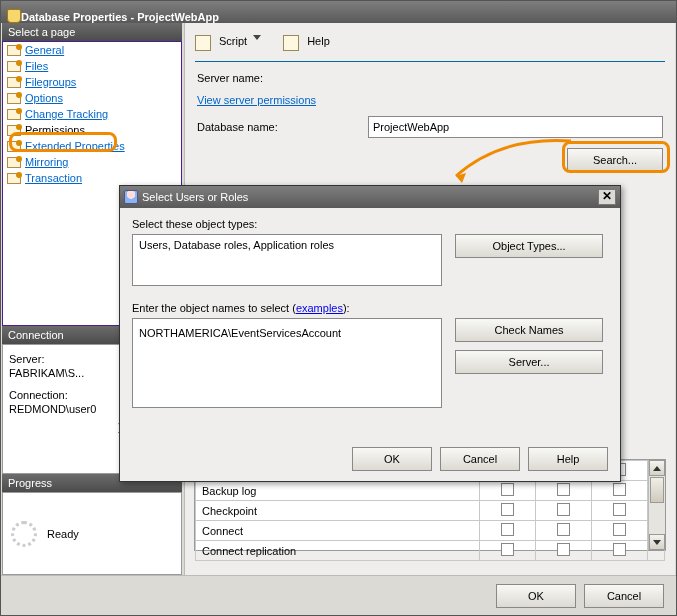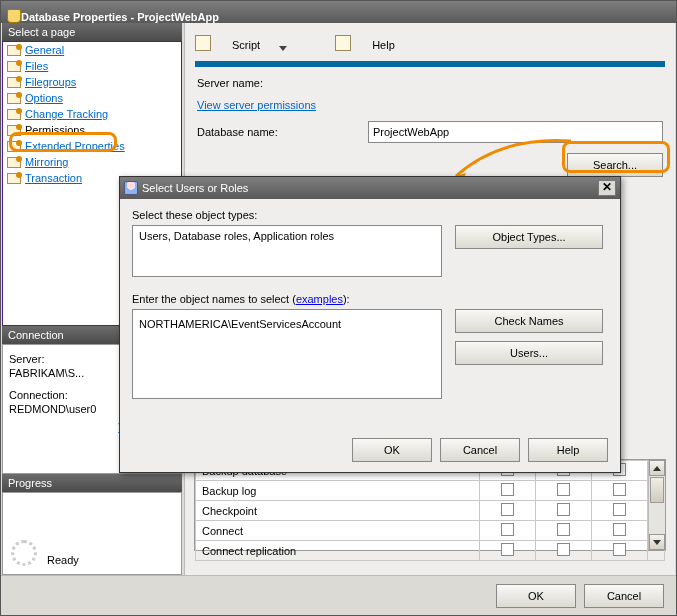--- a/index.html
+++ b/index.html
@@ -16,25 +16,25 @@
 .page-item .sq { width: 14px; height: 11px; border: 1px solid #b68a3c; background: #fdf3d6; position: relative; }
 .page-item .sq::after { content: ""; position: absolute; right: -2px; top: -2px; width: 6px; height: 6px; background: #d88a00; border-radius: 50%; }
 .page-item a { color: #0066cc; text-decoration: underline; }
 .page-item .plain { color: #000; }
 .highlight-box { position: absolute; border: 3px solid #f08a00; border-radius: 8px; pointer-events: none; }
 
 .conn-box { background: #fff; border: 1px solid #9a9a9a; padding: 6px 6px 2px 6px; display: flex; flex-direction: column; gap: 2px; height: 130px; }
 .conn-box .lbl { margin-top: 2px; }
 .conn-box a { color: #0066cc; text-decoration: underline; text-align: right; display: block; margin-top: 4px; }
 
-.progress-box { background: #fff; border: 1px solid #9a9a9a; padding: 8px; display: flex; align-items: flex-end; gap: 10px; flex: 1; }
+.progress-box { background: #fff; border: 1px solid #9a9a9a; padding: 8px; display: flex; align-items: center; gap: 10px; flex: 1; }
 .spinner { width: 26px; height: 26px; border: 3px dotted #ccc; border-radius: 50%; }
 
 .content { position: absolute; left: 183px; top: 22px; right: 1px; bottom: 40px; background: #efeeec; border-left: 1px solid #bbb; padding: 8px 10px; }
-.toolbar { display: flex; align-items: flex-end; gap: 21px; padding: 4px 0 10px 0; border-bottom: 6px solid #0369a1; }
+.toolbar { display: flex; align-items: flex-start; gap: 8px; padding: 4px 0 10px 0; border-bottom: 1px solid #0369a1; }
 .toolbar .t-icon { width: 16px; height: 16px; border: 1px solid #9a8a5a; background: #fff8e0; }
 .toolbar .drop { width: 0; height: 0; border-left: 4px solid transparent; border-right: 4px solid transparent; border-top: 5px solid #444; margin-left: -2px; }
 
 .form-area { background: #efeeec; padding: 10px 2px; }
 .form-row { display: flex; align-items: center; margin-bottom: 10px; gap: 41px; }
 .form-row .flabel { width: 130px; }
 .form-row input.txt { flex: 1; height: 22px; border: 1px solid #888; background: #fff; padding: 2px 4px; }
 .form-row a { color: #0066cc; text-decoration: underline; }
 .btn { height: 24px; min-width: 80px; border: 1px solid #888; background: linear-gradient(to bottom, #f8f8f5, #dcdad2); padding: 0 12px; cursor: pointer; }
 .search-wrap { text-align: right; margin-top: 10px; }
@@ -46,21 +46,21 @@
 .chkbox { width: 13px; height: 13px; border: 1px solid #888; background: #fff; display: inline-block; }
 .scroll-col { position: absolute; right: 0; top: 0; bottom: 0; width: 17px; background: #e6e4de; border-left: 1px solid #bbb; }
 .sc-btn { height: 16px; background: linear-gradient(#f5f3ec,#d6d2c6); border: 1px solid #999; display:flex; align-items:center; justify-content:center;}
 .tri-up { width:0;height:0;border-left:4px solid transparent;border-right:4px solid transparent;border-bottom:5px solid #333; }
 .tri-dn { width:0;height:0;border-left:4px solid transparent;border-right:4px solid transparent;border-top:5px solid #333; }
 .thumb { position:absolute; left:1px; right:1px; top:17px; height:26px; background:linear-gradient(#f0eee6,#cfcabb); border:1px solid #999;}
 
 .footer { position: absolute; left: 0; right: 0; bottom: 0; height: 40px; background: #dcdad5; border-top: 1px solid #bbb; display: flex; justify-content: flex-end; align-items: center; gap: 8px; padding-right: 12px; }
 
 
-.modal { position: absolute; left: 118px; top: 175px; width: 502px; height: 297px; background: #efeeec; border: 1px solid #333; box-shadow: 2px 2px 6px rgba(0,0,0,0.4); z-index: 10; }
+.modal { position: absolute; left: 118px; top: 184px; width: 502px; height: 297px; background: #efeeec; border: 1px solid #333; box-shadow: 2px 2px 6px rgba(0,0,0,0.4); z-index: 10; }
 .modal .m-title { height: 22px; background: linear-gradient(to bottom, #7e7e7e, #595959); color:#fff; display:flex; align-items:center; padding:0 4px; justify-content: space-between; }
 .modal .m-title .left { display:flex; align-items:center; gap:4px; }
 .close-btn { width:18px; height:16px; background:#dcdad5; border:1px solid #777; color:#000; text-align:center; font-weight:bold; line-height:13px; cursor:pointer; font-size: 12px;}
 .modal-body { padding: 10px 12px; }
 .obj-types-box { width: 310px; height: 52px; border: 1px solid #888; background: #fff; padding: 4px 6px; margin-top: 4px; display:inline-block; vertical-align: top; }
 .names-box { width: 310px; height: 90px; border: 1px solid #888; background: #fff; padding: 8px 6px; margin-top: 4px; display:inline-block; vertical-align: top; }
 .right-col-btn { display:inline-block; width:148px; vertical-align: top; margin-left: 10px; }
 .right-col-btn .btn { width: 100%; margin-top: 4px; }
 .modal-footer { position:absolute; bottom:10px; right:12px; display:flex; gap:8px; }
 .modal-footer .btn { min-width: 80px; }
@@ -243,21 +243,21 @@
         </div>
       </div>
 
       <div style="margin-top:16px">
         <span>Enter the object names to select (</span><a href="#">examples</a><span>):</span>
       </div>
       <div>
         <div class="names-box" contenteditable="true" style="">NORTHAMERICA\EventServicesAccount</div>
         <div class="right-col-btn">
           <button class="btn">Check Names</button>
-          <button class="btn" style="margin-top:8px">Users...</button>
+          <button class="btn" style="margin-top:8px">Server...</button>
         </div>
       </div>
 
       <div class="modal-footer">
         <button class="btn">OK</button>
         <button class="btn">Cancel</button>
         <button class="btn">Help</button>
       </div>
     </div>
   </div>

